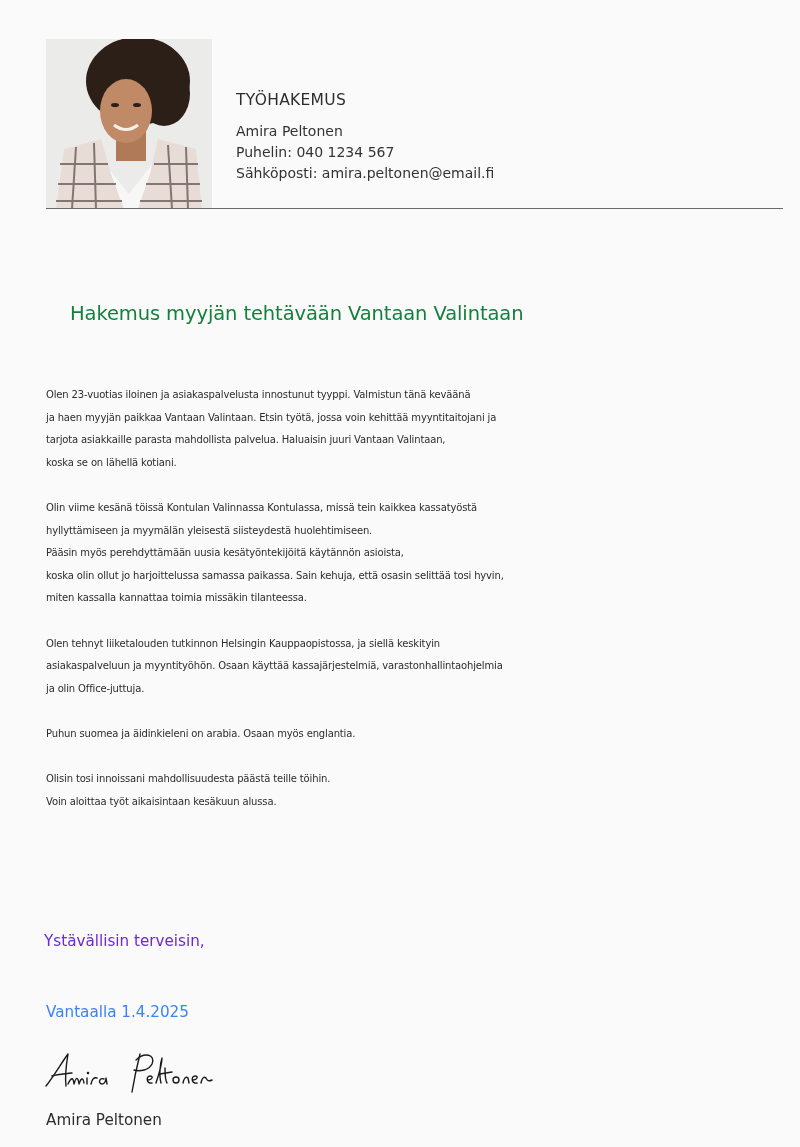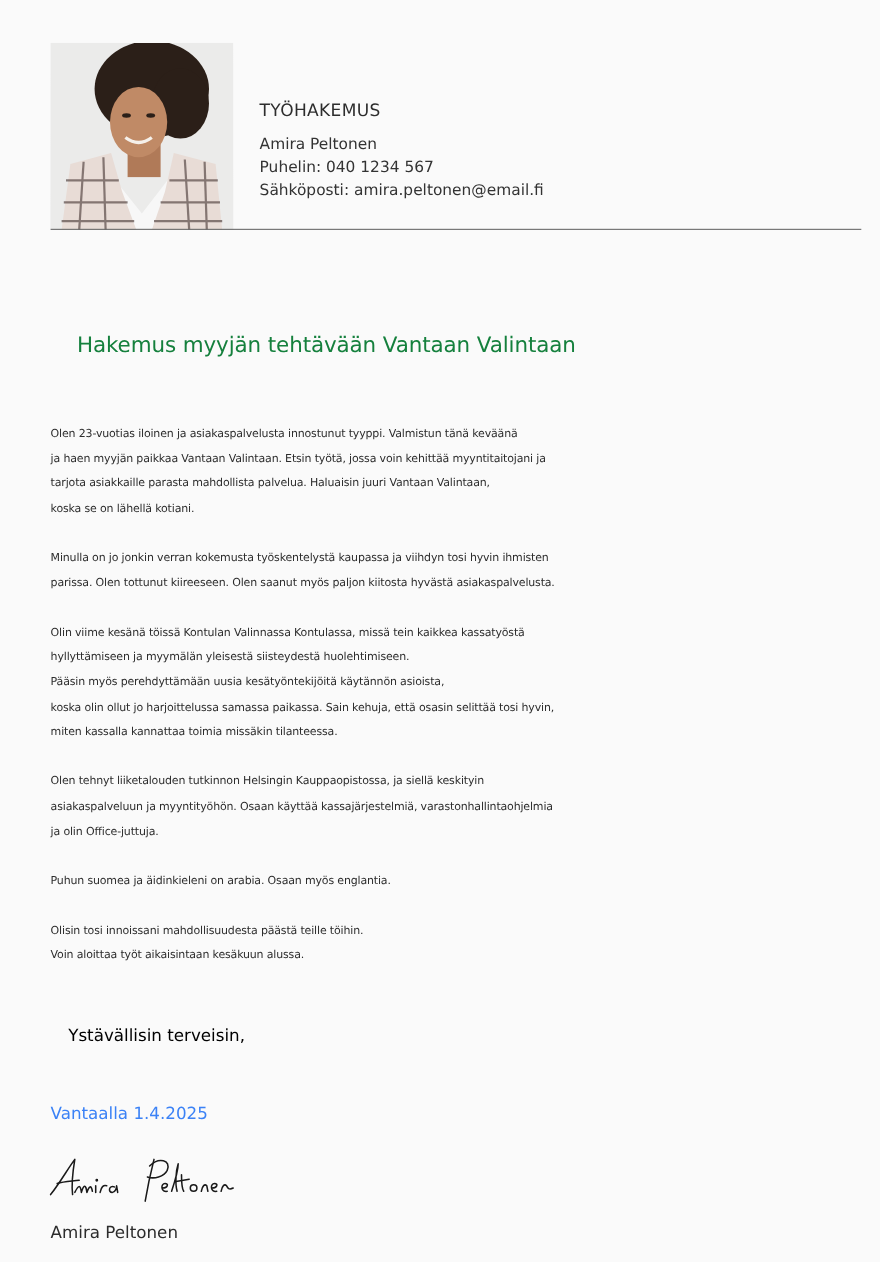--- a/index.html
+++ b/index.html
@@ -70,24 +70,24 @@
       width: 740px;
       font-size: 10px;
       line-height: 22.6px;
       color: #2c2c2c;
       letter-spacing: -0.15px;
     }
     .para { margin: 0 0 22.6px 0; }
     .line { display: block; white-space: nowrap; }
     .closing {
       position: absolute;
-      left: 62px;
+      left: 44px;
       top: 932px;
       font-size: 15.2px;
-      color: #000000;
+      color: #6d28d9;
     }
     .place-date {
       position: absolute;
       left: 46px;
       top: 1003px;
       font-size: 15.2px;
       color: #3b82f6;
     }
     .signature {
       position: absolute;
@@ -155,24 +155,20 @@
 <div class="subject">Hakemus myyjän tehtävään Vantaan Valintaan</div>
 
 <div class="body-text">
   <div class="para">
     <span class="line">Olen 23-vuotias iloinen ja asiakaspalvelusta innostunut tyyppi. Valmistun tänä keväänä</span>
     <span class="line">ja haen myyjän paikkaa Vantaan Valintaan. Etsin työtä, jossa voin kehittää myyntitaitojani ja</span>
     <span class="line">tarjota asiakkaille parasta mahdollista palvelua. Haluaisin juuri Vantaan Valintaan,</span>
     <span class="line">koska se on lähellä kotiani.</span>
   </div>
   <div class="para">
-    <span class="line">Minulla on jo jonkin verran kokemusta työskentelystä kaupassa ja viihdyn tosi hyvin ihmisten</span>
-    <span class="line">parissa. Olen tottunut kiireeseen. Olen saanut myös paljon kiitosta hyvästä asiakaspalvelusta.</span>
-  </div>
-  <div class="para">
     <span class="line">Olin viime kesänä töissä Kontulan Valinnassa Kontulassa, missä tein kaikkea kassatyöstä</span>
     <span class="line">hyllyttämiseen ja myymälän yleisestä siisteydestä huolehtimiseen.</span>
     <span class="line">Pääsin myös perehdyttämään uusia kesätyöntekijöitä käytännön asioista,</span>
     <span class="line">koska olin ollut jo harjoittelussa samassa paikassa. Sain kehuja, että osasin selittää tosi hyvin,</span>
     <span class="line">miten kassalla kannattaa toimia missäkin tilanteessa.</span>
   </div>
   <div class="para">
     <span class="line">Olen tehnyt liiketalouden tutkinnon Helsingin Kauppaopistossa, ja siellä keskityin</span>
     <span class="line">asiakaspalveluun ja myyntityöhön. Osaan käyttää kassajärjestelmiä, varastonhallintaohjelmia</span>
     <span class="line">ja olin Office-juttuja.</span>

